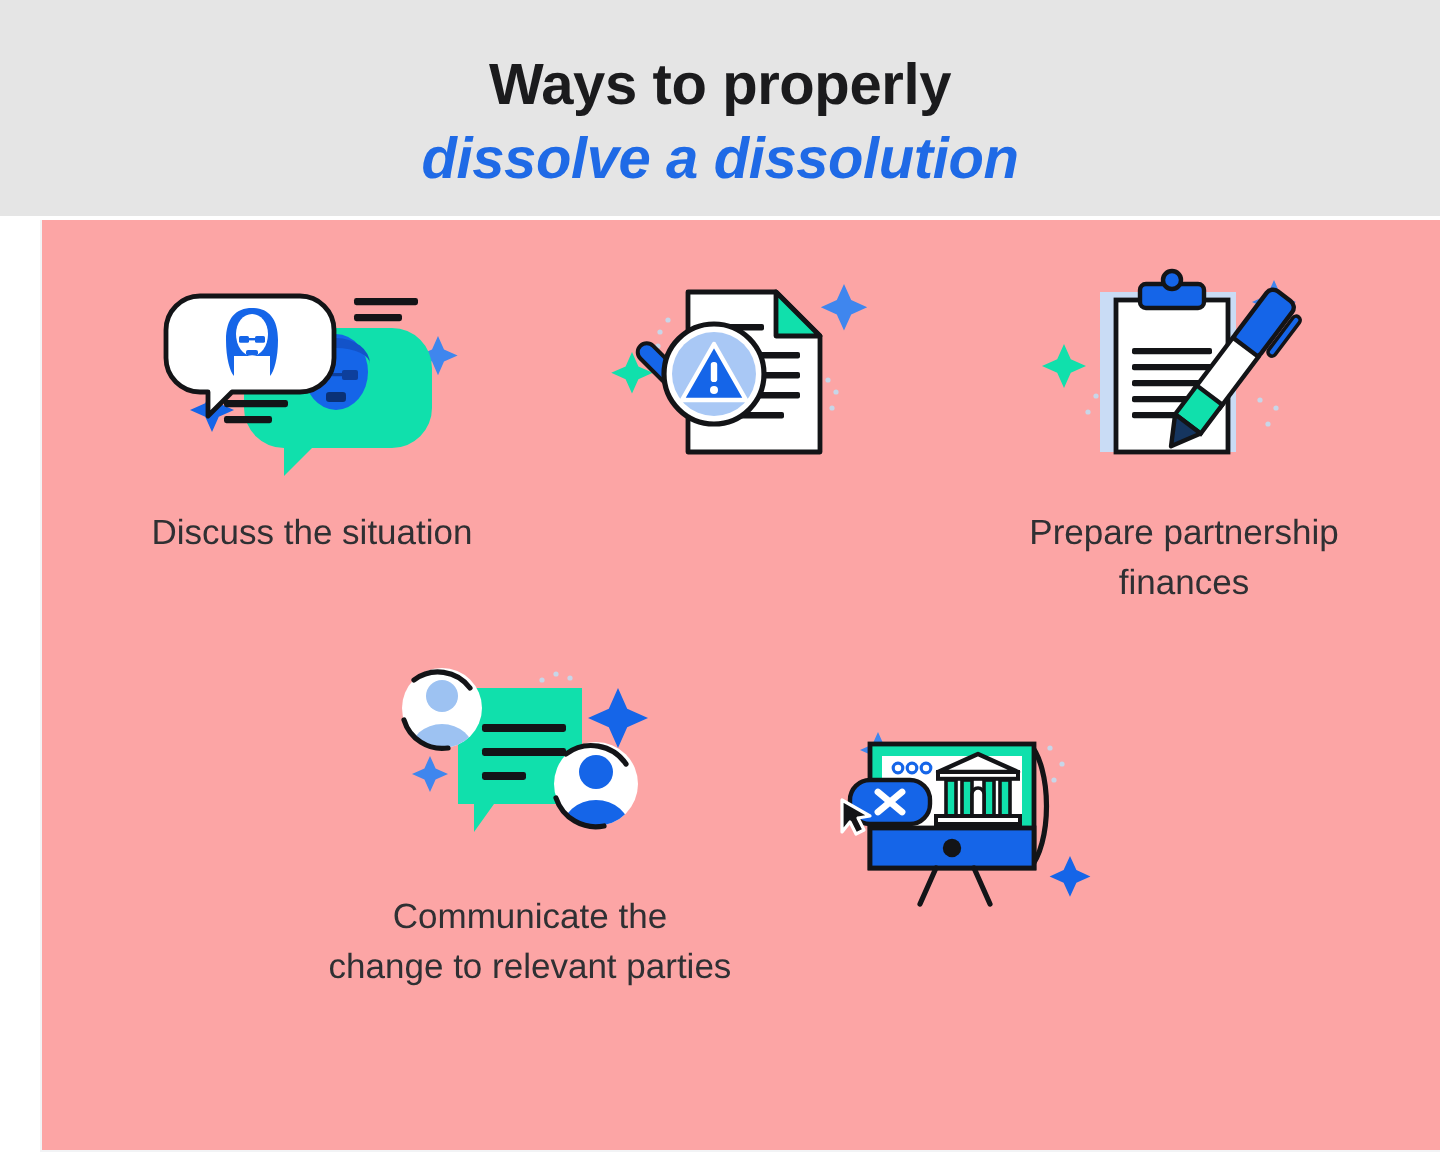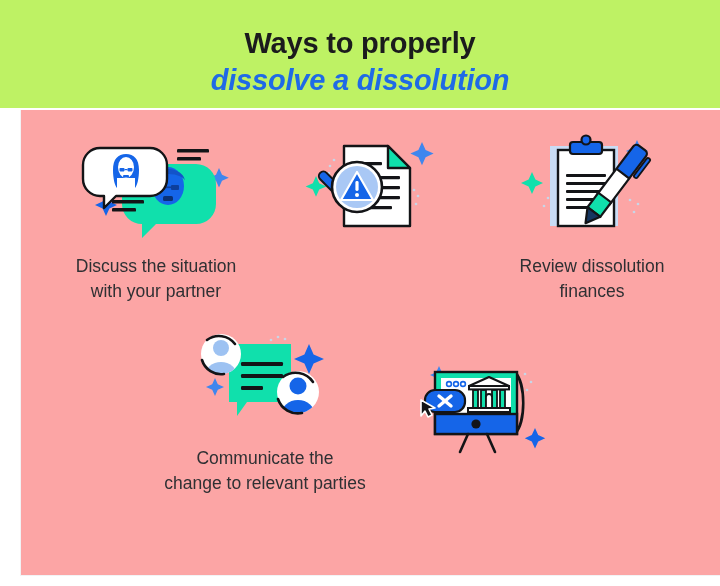--- a/index.html
+++ b/index.html
@@ -22,21 +22,21 @@
     background: #ffffff;
   }
 
   
   .header-band {
     position: absolute;
     left: 0;
     top: 0;
     width: 720px;
     height: 108px;
-    background: #bef264;
+    background: #e5e5e5;
     display: flex;
     flex-direction: column;
     align-items: center;
     justify-content: center;
     padding-top: 16px;
   }
 
   .title-line-1 {
     font-size: 29px;
     font-weight: bold;
@@ -153,21 +153,20 @@
             <g fill="#131417">
               <rect x="101" y="21" width="32" height="3.6" rx="1.2"></rect>
               <rect x="101" y="29" width="24" height="3.6" rx="1.2"></rect>
               <rect x="36" y="72" width="32" height="3.6" rx="1.2"></rect>
               <rect x="36" y="80" width="24" height="3.6" rx="1.2"></rect>
             </g>
           </svg>
         </div>
         <div class="cell-label">
           <span>Discuss the situation</span><br>
-          <span>with your partner</span>
         </div>
       </div>
 
       <div class="cell">
         <div class="icon-box">
           <svg width="160" height="112" viewBox="0 0 160 112">
 
             <path d="M128 14 l3.6 8 8 3.6 -8 3.6 -3.6 8 -3.6 -8 -8 -3.6 8 -3.6z" fill="#3f86ee"></path>
             <path d="M22 48 l3.2 7.2 7.2 3.2 -7.2 3.2 -3.2 7.2 -3.2 -7.2 -7.2 -3.2 7.2 -3.2z" fill="#10e0ac"></path>
 
@@ -244,21 +243,21 @@
             <g transform="rotate(37 100 60)">
               <rect x="92" y="10" width="16" height="34" rx="4" fill="#1565e8" stroke="#131417" stroke-width="2.2"></rect>
               <rect x="92" y="42" width="16" height="32" fill="#ffffff" stroke="#131417" stroke-width="2.2"></rect>
               <rect x="92" y="72" width="16" height="18" fill="#10e0ac" stroke="#131417" stroke-width="2.2"></rect>
               <path d="M92 90 h16 l-8 14 z" fill="#15355f" stroke="#131417" stroke-width="2.2" stroke-linejoin="round"></path>
               <rect x="110" y="14" width="4" height="24" rx="2" fill="#1565e8" stroke="#131417" stroke-width="1.8"></rect>
             </g>
           </svg>
         </div>
         <div class="cell-label">
-          <span>Review dissolution</span><br>
+          <span>Prepare partnership</span><br>
           <span>finances</span>
         </div>
       </div>
 
     </div>
 
     <div class="grid-row row-2">
 
       <div class="cell">
         <div class="icon-box">

